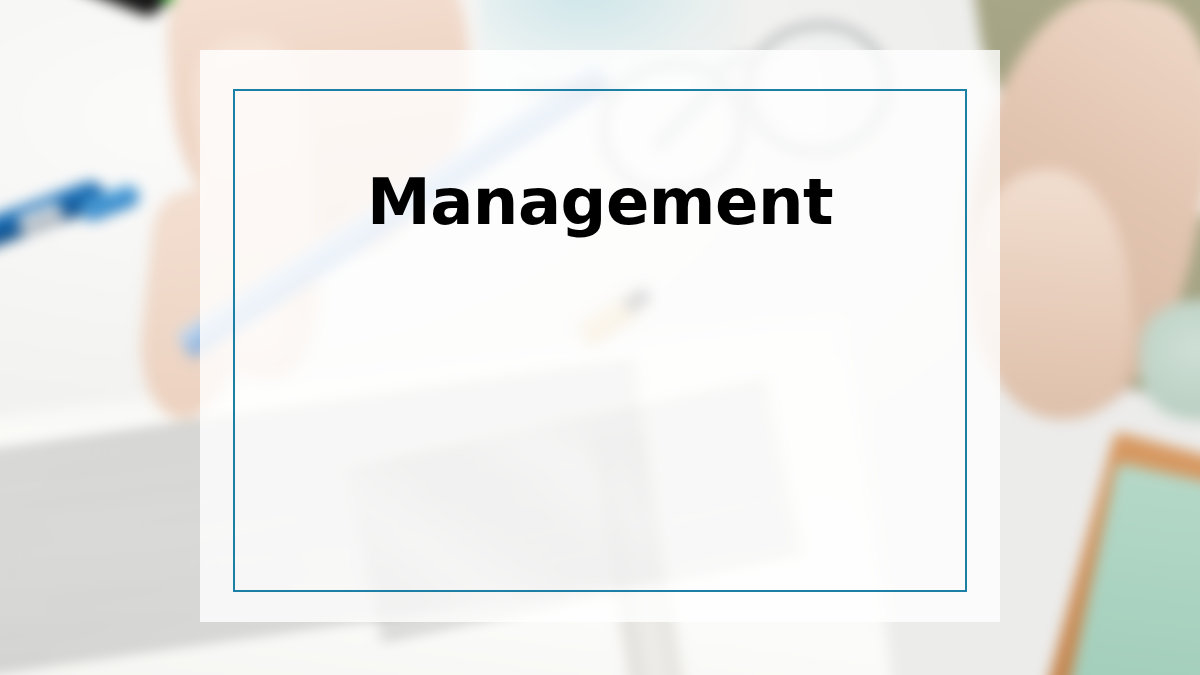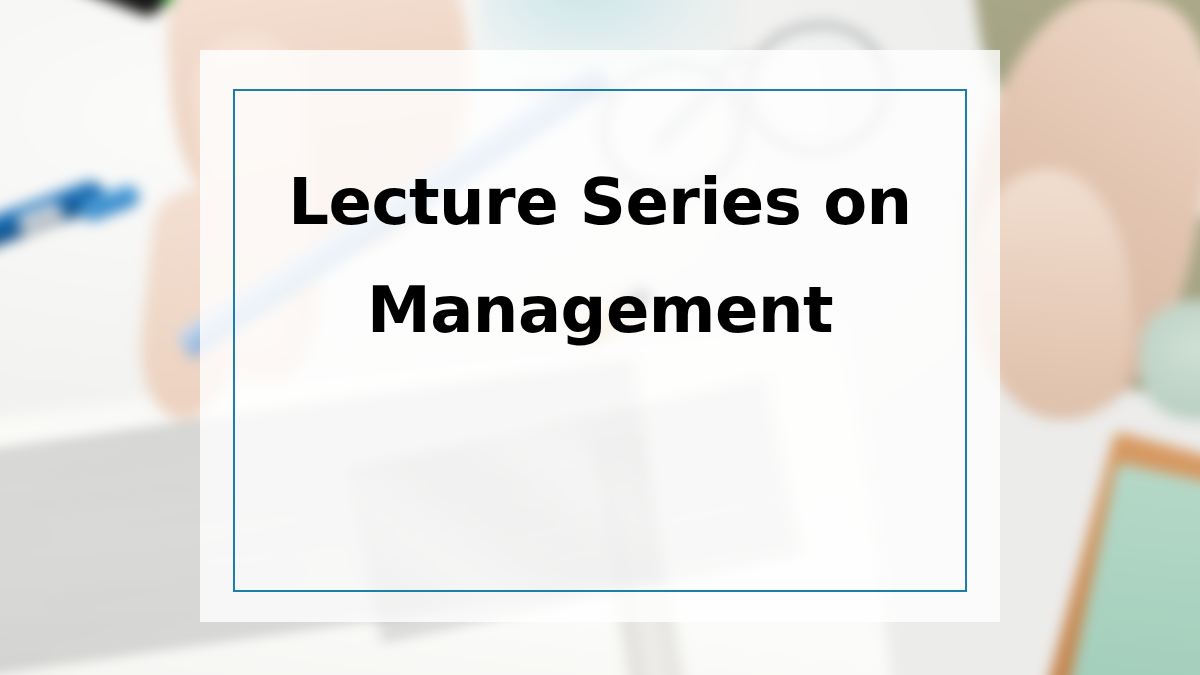--- a/index.html
+++ b/index.html
@@ -438,17 +438,16 @@
       </div>
 
     </div>
   </div>
 
   <div class="panel">
     <div class="panel-border"></div>
   </div>
 
   <div class="title-block">
-    <span class="title-line">Lecture Series on</span>
     <span class="title-line">Management</span>
   </div>
 
 </div>
 
 </body></html>

